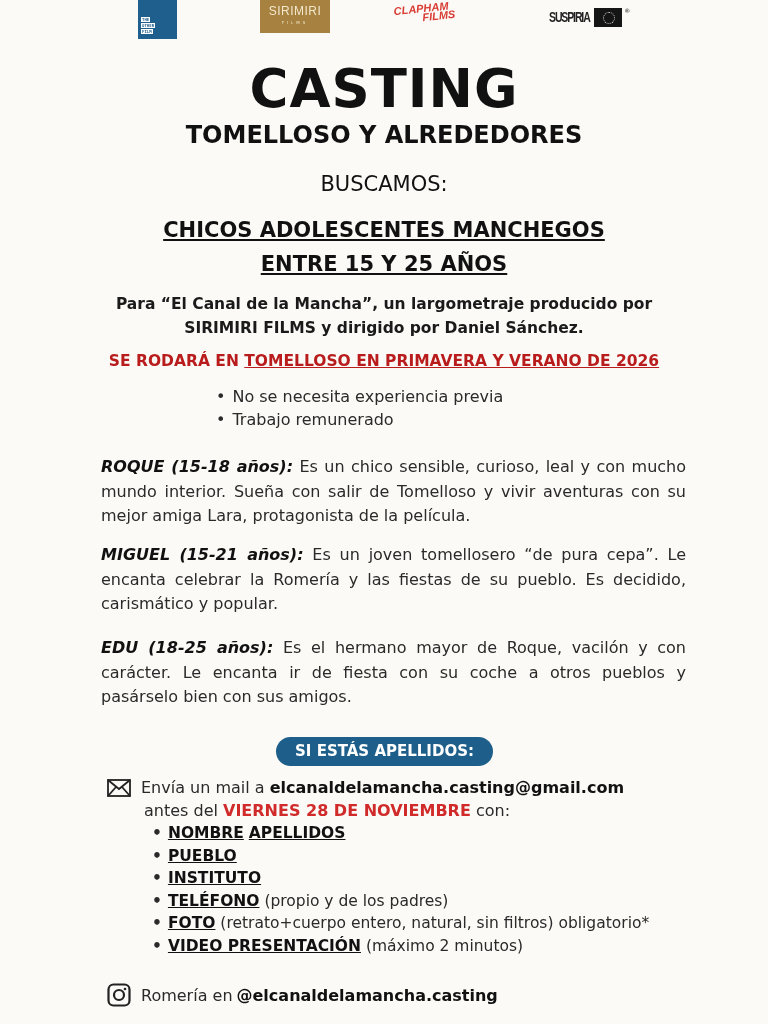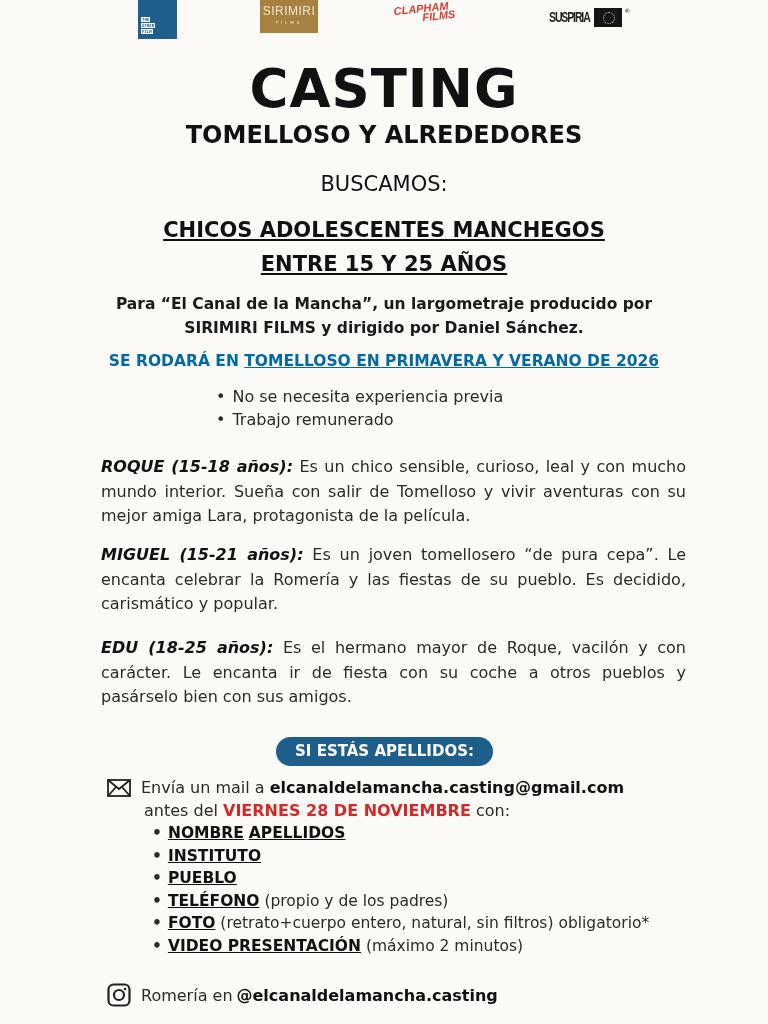--- a/index.html
+++ b/index.html
@@ -7,39 +7,39 @@
     width: 768px; height: 1024px; overflow: hidden;
     background: #fbfaf6;
     font-family: "DejaVu Sans", sans-serif;
     color: #1a1a1a;
     position: relative;
   }
   .logos { position: absolute; top: 0; left: 0; width: 768px; height: 42px; }
   .logo-other { position: absolute; left: 138px; top: 0; width: 39px; height: 39px; background: #1e5f8e; }
   .logo-other .lines { position: absolute; left: 3px; top: 17px; display: flex; flex-direction: column; gap: 1px; }
   .logo-other .lines span { background: #fff; color: #1e5f8e; font-size: 4px; line-height: 5px; padding: 0 1px; font-weight: bold; font-family: "DejaVu Sans Mono", monospace; display: inline-block; width: fit-content; }
-  .logo-sirimiri { position: absolute; left: 260px; top: 0; width: 58px; height: 33px; background: #a6813f; color: #f3e8cc; text-align: center; }
+  .logo-sirimiri { position: absolute; left: 260px; top: 0; width: 70px; height: 33px; background: #a6813f; color: #f3e8cc; text-align: center; }
   .logo-sirimiri .main { font-size: 12px; letter-spacing: 0.5px; margin-top: 4px; font-family: "Liberation Sans", sans-serif; }
   .logo-sirimiri .sub { font-size: 4px; letter-spacing: 3px; margin-top: 2px; }
   .logo-clapham { position: absolute; left: 394px; top: 4px; color: #d93d35; font-weight: bold; font-style: italic; font-family: "Liberation Sans", sans-serif; transform: rotate(-6deg); line-height: 9px; }
   .logo-clapham .a { font-size: 11px; display: block; }
   .logo-clapham .b { font-size: 11px; display: block; margin-left: 28px; }
   .logo-suspiria { position: absolute; left: 549px; top: 7px; height: 20px; display: flex; align-items: center; }
   .logo-suspiria .word { font-family: "Liberation Sans", sans-serif; font-weight: bold; font-size: 14px; letter-spacing: -1.5px; transform: scaleX(0.75); transform-origin: left; color: #222; margin-right: -9px; }
   .logo-suspiria .box { width: 28px; height: 19px; background: #151515; position: relative; }
   .logo-suspiria .box::after { content: ""; position: absolute; left: 9px; top: 4px; width: 10px; height: 10px; border-radius: 50%; border: 1px dotted #ddd; }
   .logo-suspiria .reg { font-size: 6px; margin-left: 2px; align-self: flex-start; }
 
   .center { position: absolute; left: 0; width: 768px; text-align: center; }
   .title { top: 58px; font-family: "DejaVu Sans", sans-serif; font-weight: bold; font-size: 53px; letter-spacing: 1px; color: #111; }
   .subtitle { top: 121px; font-weight: bold; font-size: 24px; color: #111; }
   .buscamos { top: 172px; font-size: 21px; color: #111; }
   .target { top: 213px; font-weight: bold; font-size: 21px; text-decoration: underline; line-height: 34px; color: #111; }
   .desc { top: 292px; font-weight: bold; font-size: 15.5px; line-height: 24px; color: #1a1a1a; }
-  .shoot { top: 352px; font-size: 15.5px; font-weight: bold; color: #0369a1; }
+  .shoot { top: 352px; font-size: 15.5px; font-weight: bold; color: #b91c1c; }
   .shoot u { font-weight: bold; }
 
   .bullets { position: absolute; left: 216px; top: 385px; margin: 0; padding: 0; list-style: none; font-size: 16px; line-height: 23px; color: #2a2a2a; }
   .bullets li::before { content: "•"; margin-right: 7px; }
 
   .role { position: absolute; left: 101px; width: 585px; font-size: 16px; line-height: 24.5px; text-align: justify; color: #2a2a2a; }
   .role b { font-style: italic; color: #111; }
   .role-roque { top: 455px; }
   .role-miguel { top: 543px; }
   .role-edu { top: 636px; }
@@ -116,22 +116,22 @@
       <polyline points="1,1 12,10 23,1" fill="none" stroke="#222" stroke-width="1.8"></polyline>
       <line x1="1" y1="17" x2="9" y2="8" stroke="#222" stroke-width="1.8"></line>
       <line x1="23" y1="17" x2="15" y2="8" stroke="#222" stroke-width="1.8"></line>
     </svg>
   <span>Envía un mail a </span>&nbsp;<b>elcanaldelamancha.casting@gmail.com</b>
 </div>
 <div class="deadline"><span>antes del </span><span class="red">VIERNES 28 DE NOVIEMBRE</span><span> con:</span></div>
 
 <ul class="req">
   <li><u>NOMBRE</u> <u>APELLIDOS</u></li>
+  <li><u>PUEBLO</u></li>
   <li><u>INSTITUTO</u></li>
-  <li><u>PUEBLO</u></li>
   <li><u>TELÉFONO</u><span> (propio y de los padres)</span></li>
   <li><u>FOTO</u><span> (retrato+cuerpo entero, natural, sin filtros) obligatorio*</span></li>
   <li><u>VIDEO PRESENTACIÓN</u><span> (máximo 2 minutos)</span></li>
 </ul>
 
 <div class="ig-row">
   <svg class="ig" viewBox="0 0 24 24">
       <rect x="1.5" y="1.5" width="21" height="21" rx="5" fill="none" stroke="#222" stroke-width="2.2"></rect>
       <circle cx="12" cy="12" r="5" fill="none" stroke="#222" stroke-width="2.2"></circle>
       <circle cx="18" cy="6" r="1.3" fill="#222"></circle>

